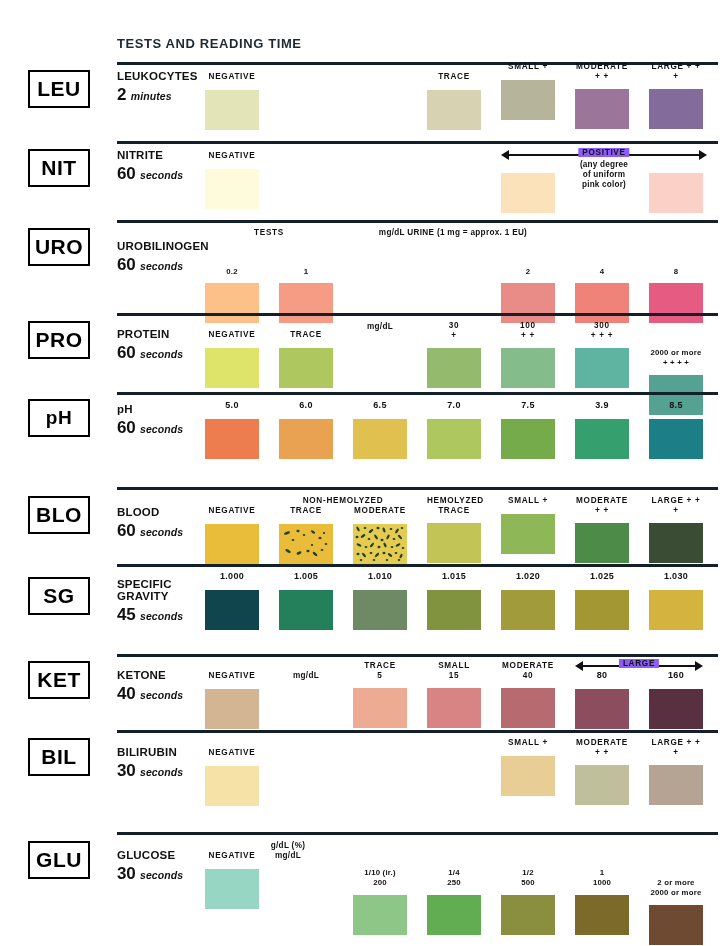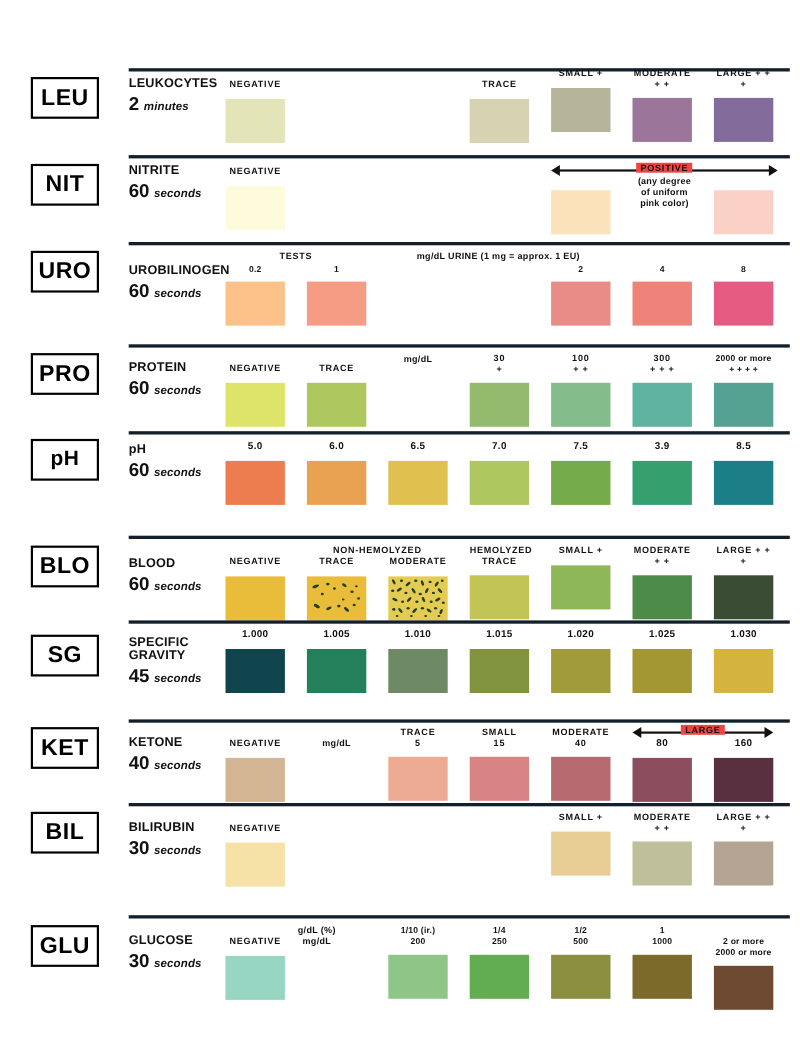--- a/index.html
+++ b/index.html
@@ -108,21 +108,21 @@
   }
   .cell-label {
     text-align: center;
     font-size: 8.2px;
     font-weight: bold;
     letter-spacing: 0.7px;
     line-height: 9.6px;
     color: #111;
     white-space: pre-line;
   }
-  .cell-label.thin { letter-spacing: 0.2px; font-size: 7.8px; }
+  .cell-label.thin { letter-spacing: 0.2px; font-size: 7.8px; margin-top: 27px; }
   .cell-label.big { font-size: 9px; letter-spacing: 0.3px; }
   .swatch {
     width: 54px;
     height: 40px;
   }
 
   
   .swatch.speckle-light,
   .swatch.speckle-heavy { position: relative; overflow: hidden; }
 
@@ -167,21 +167,21 @@
     border-top: 5.5px solid transparent;
     border-bottom: 5.5px solid transparent;
   }
   .arrowbar .cap.left  { left: 0;  border-right: 8px solid #111; }
   .arrowbar .cap.right { right: 0; border-left: 8px solid #111; }
   .arrowbar .arrow-text {
     position: absolute;
     left: 50%;
     top: -1.5px;
     transform: translateX(-50%);
-    background: #ef4444;
+    background: #8b5cf6;
     padding: 0 4px;
     font-size: 8.2px;
     font-weight: bold;
     letter-spacing: 0.7px;
     color: #111;
     white-space: nowrap;
   }
   .arrow-sub {
     position: absolute;
     text-align: center;
@@ -192,20 +192,21 @@
     color: #111;
     white-space: pre-line;
     background: #fff;
   }
 </style>
 </head>
 <body>
 
 <div id="chart">
 
+  <div class="title">TESTS AND READING TIME</div>
 
   <div class="rule" style="top:62px"></div>
   <div class="abbr-box" style="top:70px">LEU</div>
   <div class="row" style="top:70px">
     <div class="analyte">
       <div class="analyte-name">LEUKOCYTES</div>
       <div class="analyte-time">
         <span class="num">2</span>
         <span class="unit">minutes</span>
       </div>

